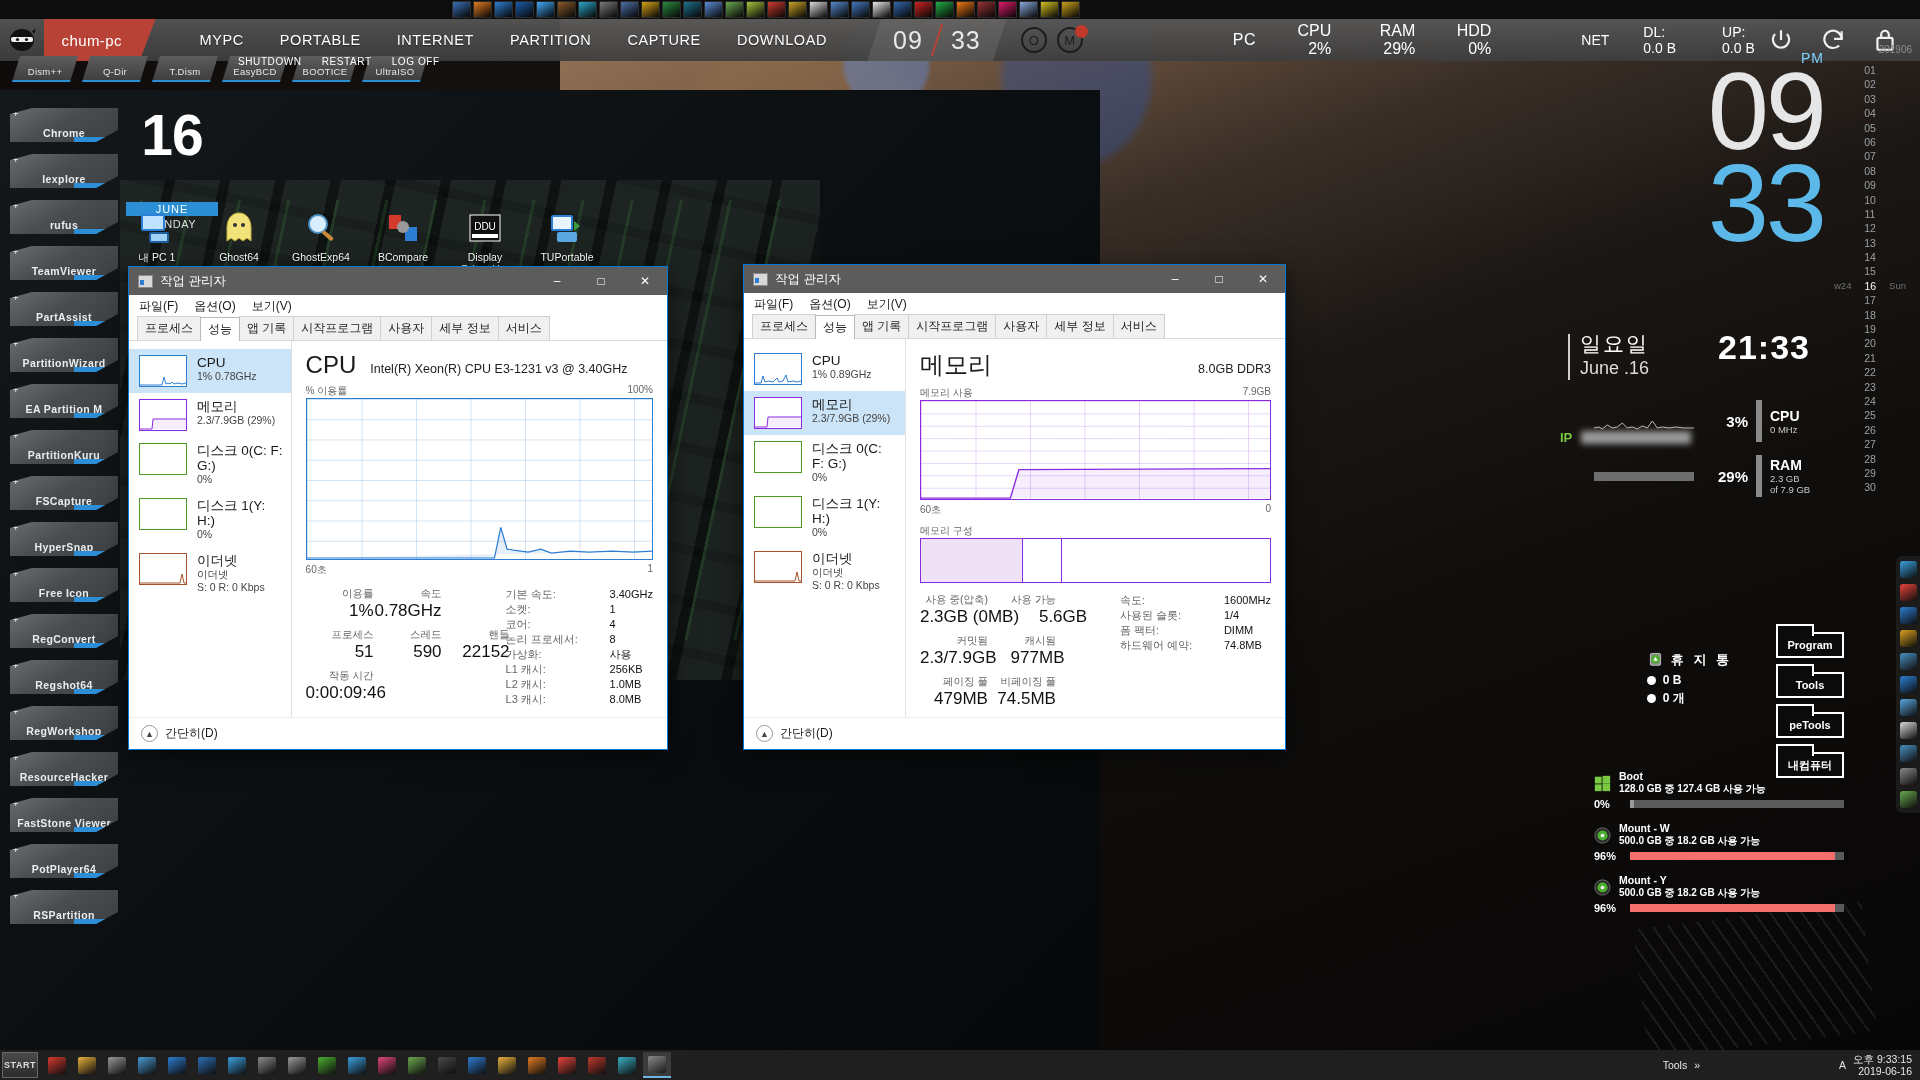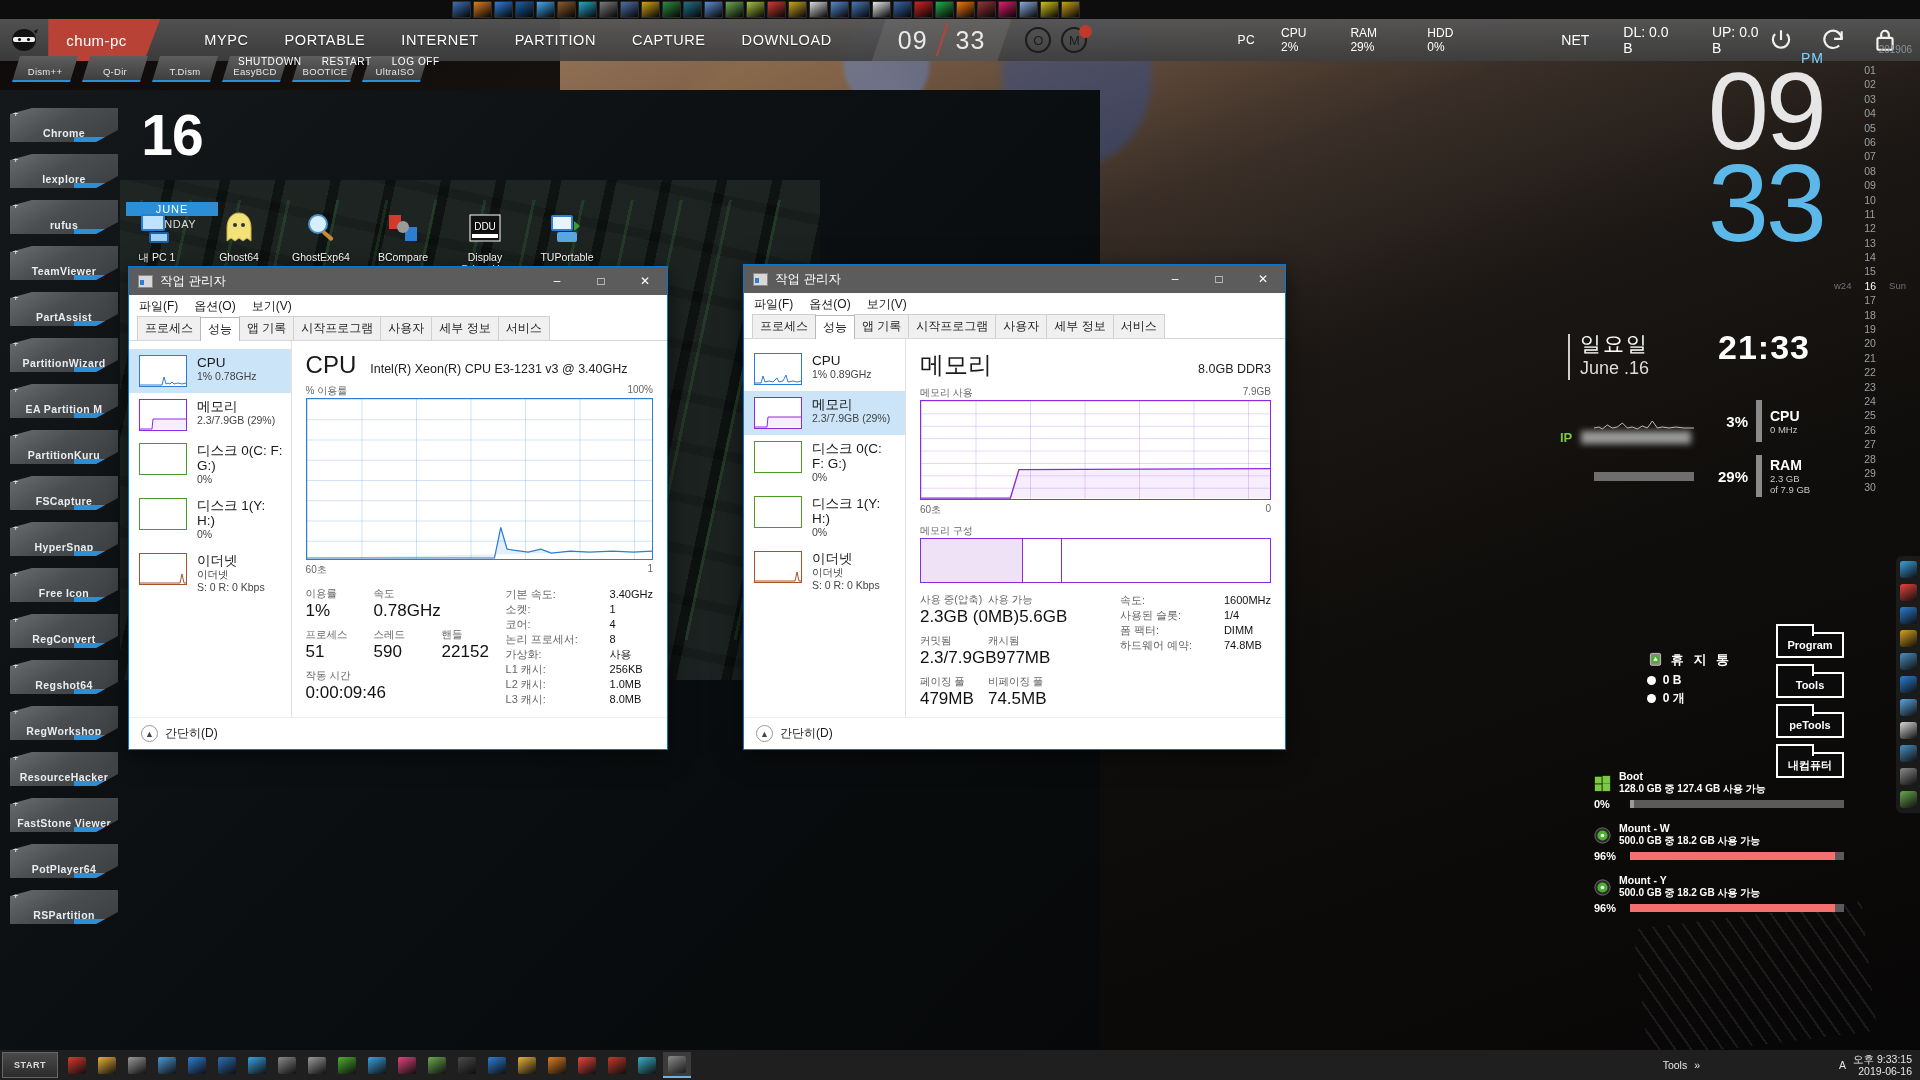--- a/index.html
+++ b/index.html
@@ -94,21 +94,21 @@
     clip-path: polygon(14px 0, 100% 0, calc(100% - 14px) 100%, 0 100%);
     padding: 0 26px; height: 42px;
   }
   #tb-clock .hh { font-size: 25px; color:#e9e9e9; font-weight:300; letter-spacing:1px;}
   #tb-clock .sep { width: 2px; height: 32px; background:#b94237; transform: skewX(-18deg); margin: 0 13px; }
   #tb-clock .mm { font-size: 25px; color:#e9e9e9; font-weight:300; letter-spacing:1px;}
   .tb-circ { width:26px; height:26px; border:2px solid #1c1c1c; border-radius:50%;
              display:flex; align-items:center; justify-content:center; font-size:13px; color:#1c1c1c; }
   #tb-badges { margin-left: 14px; display:flex; align-items:center; gap:10px; position:relative;}
   #tb-dot { width:13px; height:13px; border-radius:50%; background:#c0392b; position:absolute; left:54px; top:-2px;}
-  #tb-stats { margin-left: 150px; display:flex; align-items:center; gap:26px; font-size:12px; }
+  #tb-stats { margin-left: 150px; display:flex; align-items:center; gap:26px; font-size:16px;text-align:right; }
   #tb-stats .lbl { letter-spacing:.5px; }
   #tb-net { margin-left: 90px; display:flex; align-items:center; gap:34px; font-size:14px;}
   #tb-right { margin-left:auto; display:flex; align-items:center; gap:26px; padding-right:22px; }
   .tb-gi { width: 26px; height: 26px; opacity:.92; }
 
   
   #top-shortcuts { position:absolute; left: 12px; top: 56px; display:flex; gap:4px; }
   .ts {
     width: 66px; height: 26px; background: linear-gradient(180deg,#5d5d5d,#3f3f3f);
     clip-path: polygon(8px 0, 100% 0, calc(100% - 8px) 100%, 0 100%);
@@ -191,21 +191,21 @@
   }
   .graph.purple .grid {
     background-image:
       linear-gradient(to right, rgba(138,43,226,.20) 1px, transparent 1px),
       linear-gradient(to bottom, rgba(138,43,226,.20) 1px, transparent 1px);
   }
   .axis-foot { font-size:10px; color:#666; margin-top:3px; display:flex; }
   .axis-foot .r { margin-left:auto; }
   .stats { display:flex; margin-top:10px; font-size:11px; }
   .stats .col-l { width:200px; }
-  .sgrp { margin-bottom:7px; }
+  .sgrp { margin-bottom:7px;text-align:right; }
   .sgrp .labels { display:flex; color:#666; font-size:10.5px; }
   .sgrp .vals { display:flex; font-size:17px; color:#111; font-weight:300; }
   .kv { display:flex; font-size:11px; line-height:15px; }
   .kv .k { color:#666; width:104px; }
   .kv .v { color:#111; }
   .tm-foot { height:32px; display:flex; align-items:center; gap:7px; padding-left:12px;
              border-top:1px solid #eee; font-size:12px; background:#fff; }
   .tm-foot .chev { width:17px; height:17px; border:1px solid #999; border-radius:50%;
       display:flex; align-items:center; justify-content:center; font-size:9px; color:#444;}
 
@@ -266,21 +266,21 @@
 
   
   #vdock { position:absolute; right:0; top:556px; width:24px; background:rgba(30,30,30,.82);
            display:flex; flex-direction:column; align-items:center; padding:5px 0; gap:6px;
            border-radius:6px 0 0 6px;}
   #vdock .vi { width:17px; height:17px; }
 
   
   #taskbar { position:absolute; left:0; bottom:0; width:1920px; height:30px;
              background:#1f1f1f; display:flex; align-items:center; }
-  #tb-start { width:56px; height:26px; margin-left:2px; background:linear-gradient(180deg,#4a4a4a,#2b2b2b);
+  #tb-start { width:36px; height:26px; margin-left:2px; background:linear-gradient(180deg,#4a4a4a,#2b2b2b);
               border:1px solid #666; color:#dcdcdc; font-size:9px; font-weight:bold;
               display:flex; align-items:center; justify-content:center; letter-spacing:.5px;}
   .tbi { width:28px; height:26px; margin:0 1px; display:flex; align-items:center; justify-content:center; }
   .tbi .sq { width:18px; height:17px; border-radius:2px; }
   #tb-active { background:#3b3b3b; border-bottom:2px solid #6fb3e0; }
   #tray-right { margin-left:auto; display:flex; align-items:center; gap:7px; padding-right:8px;
                 color:#e6e6e6; font-size:10.5px; }
   #tray-right .ti { width:15px; height:15px; }
   #tray-clock { text-align:right; line-height:12px; font-size:10.5px; }
 </style>

